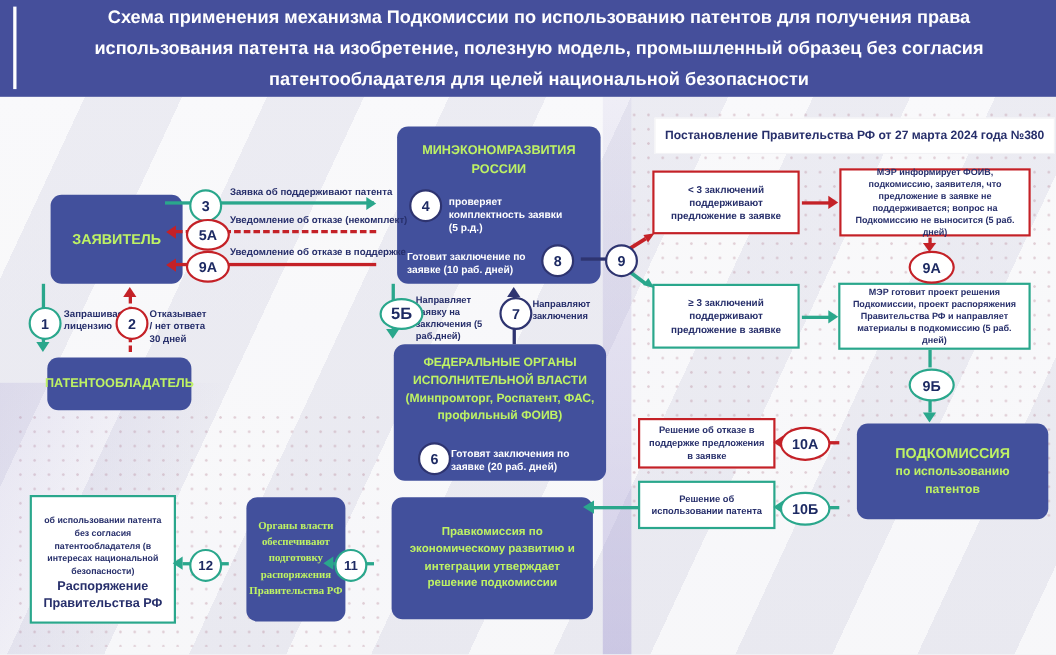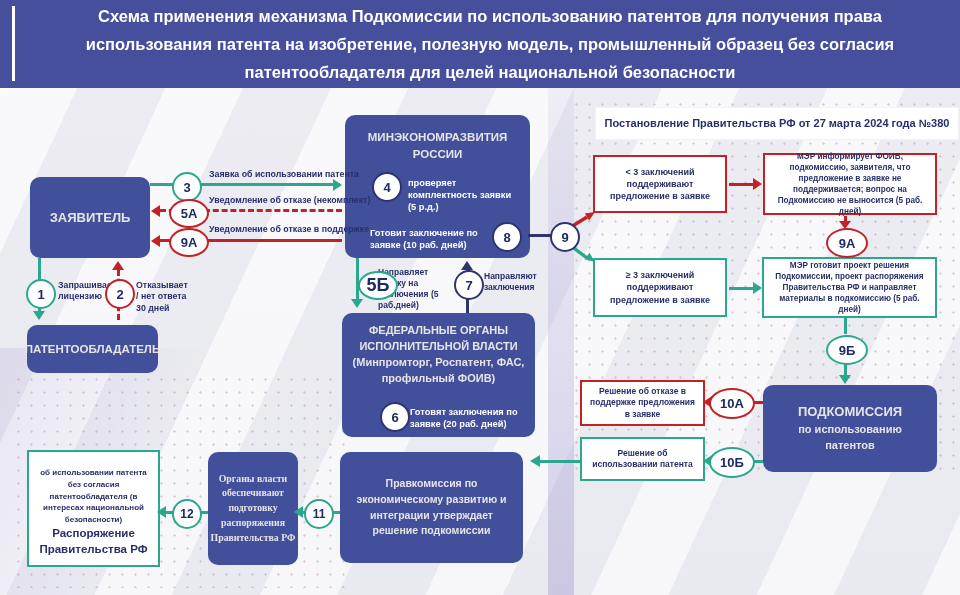--- a/index.html
+++ b/index.html
@@ -16,23 +16,23 @@
     background:linear-gradient(180deg, rgba(167,158,212,.12), rgba(167,158,212,.45));}
   .lavcorner{position:absolute;left:0;top:260px;width:230px;height:247px;
     background:linear-gradient(115deg, rgba(167,158,212,.22), rgba(167,158,212,0) 60%);}
 
   #header{position:absolute;left:0;top:0;width:960px;height:88px;background:#454f9b;}
   #header .accent{position:absolute;left:12px;top:6px;width:3px;height:75px;background:#ffffff;}
   #header .title{position:absolute;left:50px;right:30px;top:0;height:88px;display:flex;
     align-items:center;justify-content:center;text-align:center;color:#ffffff;
     font-weight:bold;font-size:16.5px;line-height:1.7;}
 
-  .bluebox{position:absolute;background:#42509c;color:#e5e5e5;border-radius:10px;
+  .bluebox{position:absolute;background:#42509c;color:#bef264;border-radius:10px;
     display:flex;flex-direction:column;align-items:center;justify-content:center;
-    text-align:center;font-weight:bold;}
+    text-align:center;font-weight:bold;margin-left:16px;}
   .wbox{position:absolute;background:#ffffff;color:#272f6b;font-weight:bold;
     display:flex;flex-direction:column;align-items:center;justify-content:center;
     text-align:center;line-height:1.35;}
   .b-red{border:2px solid #c42127;}
   .b-teal{border:2px solid #2aa78c;}
 
   .circle{position:absolute;background:#fff;border-radius:50%;color:#1d2a63;
     font-weight:bold;display:flex;align-items:center;justify-content:center;z-index:5;}
   .c-teal{border:2px solid #2aa78c;}
   .c-red{border:2px solid #c42127;}
@@ -157,31 +157,31 @@
   <div class="tri" style="left:157px;top:506px;border-top:6px solid transparent;border-bottom:6px solid transparent;border-right:9px solid #2aa78c;"></div>
 
   <div class="circle c-teal" style="left:172px;top:172px;width:26px;height:26px;font-size:13px;">3</div>
   <div class="circle c-red" style="left:169px;top:199px;width:36px;height:25px;font-size:13px;border-radius:50%;">5А</div>
   <div class="circle c-red" style="left:169px;top:228px;width:36px;height:25px;font-size:13px;">9А</div>
   <div class="circle c-teal" style="left:26px;top:279px;width:26px;height:26px;font-size:13px;">1</div>
   <div class="circle c-red" style="left:105px;top:279px;width:26px;height:26px;font-size:13px;">2</div>
   <div class="circle c-navy" style="left:372px;top:172px;width:26px;height:26px;font-size:13px;">4</div>
   <div class="circle c-navy" style="left:492px;top:222px;width:26px;height:26px;font-size:13px;">8</div>
   <div class="circle c-navy" style="left:550px;top:222px;width:26px;height:26px;font-size:13px;">9</div>
-  <div class="circle c-teal" style="left:358px;top:271px;width:36px;height:25px;font-size:18px;">5Б</div>
+  <div class="circle c-teal" style="left:345px;top:271px;width:36px;height:25px;font-size:15px;">5Б</div>
   <div class="circle c-navy" style="left:454px;top:270px;width:26px;height:26px;font-size:13px;">7</div>
   <div class="circle c-navy" style="left:380px;top:402px;width:26px;height:26px;font-size:13px;">6</div>
   <div class="circle c-red" style="left:826px;top:228px;width:38px;height:26px;font-size:13px;">9А</div>
   <div class="circle c-teal" style="left:826px;top:335px;width:38px;height:26px;font-size:13px;">9Б</div>
   <div class="circle c-red" style="left:709px;top:388px;width:42px;height:27px;font-size:13px;">10А</div>
   <div class="circle c-teal" style="left:709px;top:447px;width:42px;height:27px;font-size:13px;">10Б</div>
   <div class="circle c-teal" style="left:304px;top:499px;width:26px;height:26px;font-size:12px;">11</div>
   <div class="circle c-teal" style="left:172px;top:499px;width:26px;height:26px;font-size:12px;">12</div>
 
-  <div class="lbl" style="left:209px;top:169px;white-space:nowrap;">Заявка об использовании патента</div>
+  <div class="lbl" style="left:209px;top:169px;white-space:nowrap;">Заявка об поддерживают патента</div>
   <div class="lbl" style="left:209px;top:195px;white-space:nowrap;">Уведомление об отказе (некомплект)</div>
   <div class="lbl" style="left:209px;top:224px;white-space:nowrap;">Уведомление об отказе в поддержке</div>
   <div class="lbl" style="left:58px;top:280px;width:54px;">Запрашивает лицензию</div>
   <div class="lbl" style="left:136px;top:280px;width:52px;">Отказывает / нет ответа 30 дней</div>
   <div class="lbl" style="left:378px;top:267px;width:70px;font-size:8.5px;">Направляет заявку на заключения (5 раб.дней)</div>
   <div class="lbl" style="left:484px;top:271px;width:62px;font-size:8.5px;">Направляют заключения</div>
 
 </div>
 
 </body></html>

